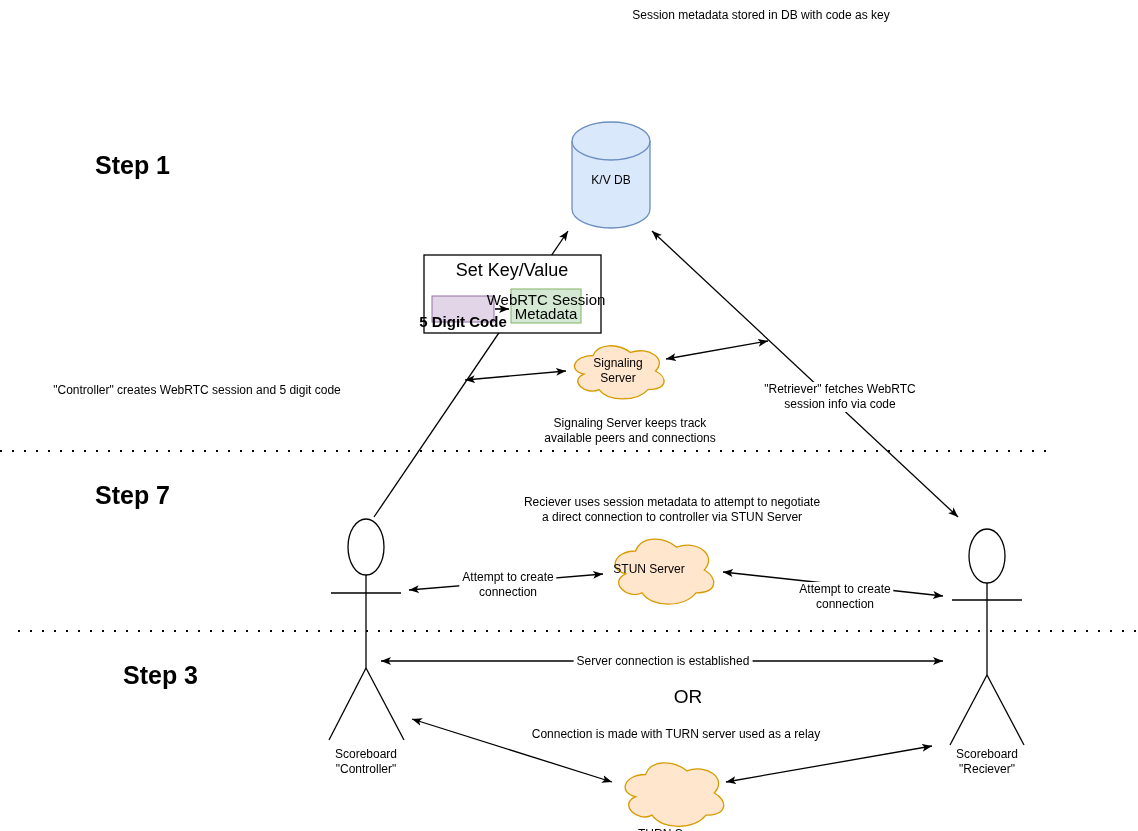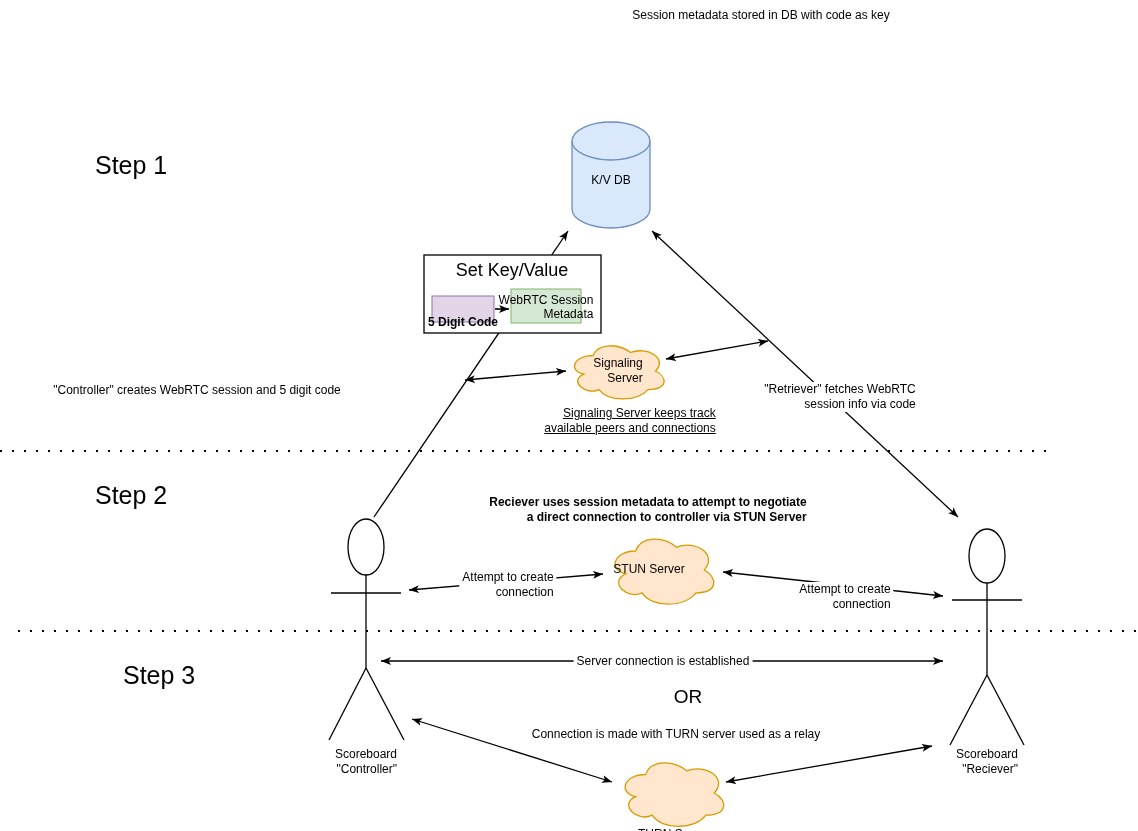--- a/index.html
+++ b/index.html
@@ -1,25 +1,25 @@
 <!DOCTYPE html>
 <html><head>
 <meta charset="utf-8">
 <style>
   html,body{margin:0;padding:0;}
   body{width:1138px;height:831px;position:relative;background:#ffffff;overflow:hidden;
        font-family:"Liberation Sans",sans-serif;color:#000;}
   #canvas{position:absolute;left:0;top:0;z-index:1;}
-  .txt{position:absolute;z-index:2;font-size:12px;line-height:15px;text-align:right;
+  .txt{position:absolute;z-index:2;font-size:12px;line-height:15px;text-align:center;
        transform:translateX(-50%);white-space:pre-line;}
   .onwhite{background:#ffffff;padding:0 3px;}
-  .step{font-size:25px;line-height:30px;transform:none;white-space:nowrap;z-index:2;}
+  .step{font-size:25px;line-height:30px;transform:none;white-space:nowrap;z-index:2;font-weight:bold;}
   .or{font-size:19px;margin-left:16px;}
   .boxtitle{font-size:18px;}
-  .small{font-size:12px;line-height:12px;}
+  .small{font-size:15px;line-height:12px;}
   .cloudlabel{z-index:2;}
 </style>
 </head>
 <body>
 
 <svg id="canvas" width="1138" height="831" viewBox="0 0 1138 831">
   <defs>
     <marker id="arw" markerWidth="12" markerHeight="10" refX="10" refY="4" orient="auto-start-reverse" markerUnits="userSpaceOnUse">
       <path d="M 0 0 L 10 4 L 0 8 L 2.5 4 Z" fill="#000"></path>
     </marker>
@@ -75,40 +75,40 @@
     <rect x="424" y="255" width="177" height="78" stroke="#000" stroke-width="1.3" fill="#ffffff"></rect>
     <rect x="432" y="296" width="62" height="26" stroke-width="1" fill="#e1d5e7" stroke="#9673a6"></rect>
     <rect x="511" y="289" width="70" height="34" stroke-width="1" fill="#d5e8d4" stroke="#82b366"></rect>
     <line x1="495" y1="309" x2="509" y2="309" stroke="#000" stroke-width="1.6" marker-end="url(#arw)"></line>
   </g>
 </svg>
 
 <div class="txt" style="left:761px;top:8px;">Session metadata stored in DB with code as key</div>
 
 <div class="step" style="position:absolute;left:95px;top:150px;">Step 1</div>
-<div class="step" style="position:absolute;left:95px;top:480px;">Step 2</div>
+<div class="step" style="position:absolute;left:95px;top:480px;">Step 7</div>
 <div class="step" style="position:absolute;left:95px;top:660px;margin-left:28px;">Step 3</div>
 
 <div class="txt" style="left:611px;top:173px;">K/V DB</div>
 
 <div class="txt boxtitle" style="left:512px;top:263px;z-index:3;">Set Key/Value</div>
 <div class="txt small" style="left:463px;top:316px;z-index:3;font-weight:bold;">5 Digit Code</div>
 <div class="txt small" style="left:546px;top:293px;z-index:3;line-height:14px;">WebRTC Session
 Metadata</div>
 
 <div class="txt" style="left:197px;top:383px;white-space:nowrap;">"Controller" creates WebRTC session and 5 digit code</div>
 <div class="txt onwhite" style="left:840px;top:382px;">"Retriever" fetches WebRTC
 session info via code</div>
 
 <div class="txt cloudlabel" style="left:618px;top:356px;">Signaling
 Server</div>
-<div class="txt" style="left:630px;top:406px;text-decoration:underline;">Signaling Server keeps track
+<div class="txt" style="left:630px;top:416px;">Signaling Server keeps track
 available peers and connections</div>
 
-<div class="txt" style="left:648px;top:495px;font-weight:bold;">Reciever uses session metadata to attempt to negotiate
+<div class="txt" style="left:672px;top:495px;">Reciever uses session metadata to attempt to negotiate
 a direct connection to controller via STUN Server</div>
 
 <div class="txt cloudlabel" style="left:649px;top:562px;">STUN Server</div>
 <div class="txt onwhite" style="left:508px;top:570px;">Attempt to create
 connection</div>
 <div class="txt onwhite" style="left:845px;top:582px;">Attempt to create
 connection</div>
 
 <div class="txt onwhite" style="left:663px;top:654px;white-space:nowrap;">Server connection is established</div>
 <div class="txt or" style="left:672px;top:689px;">OR</div>

